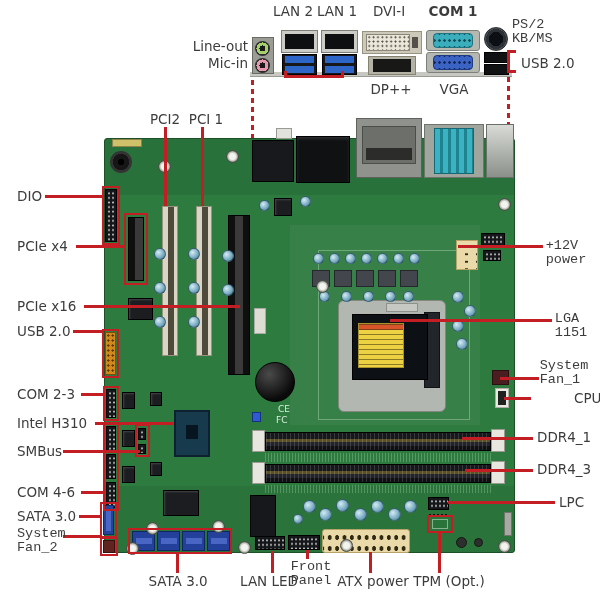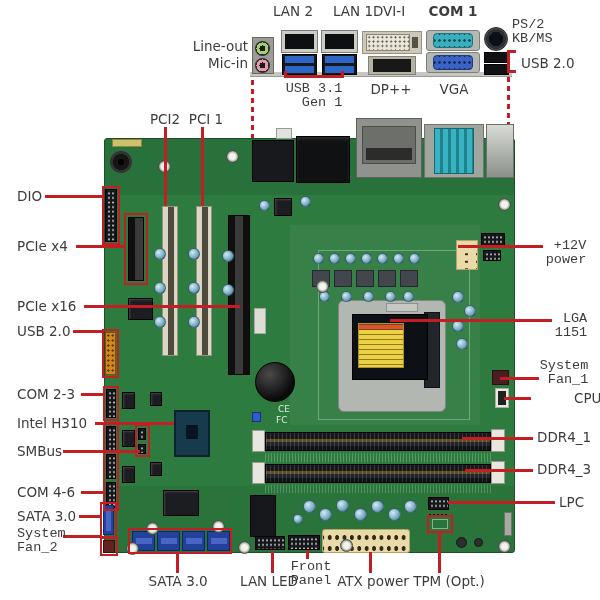--- a/index.html
+++ b/index.html
@@ -1,19 +1,19 @@
 <!DOCTYPE html>
 <html><head>
 <meta charset="utf-8">
 <style>
   html,body { margin:0; padding:0; background:#fff; }
   #canvas { position:relative; width:600px; height:600px; background:#ffffff;
             font-family:"DejaVu Sans","Liberation Sans",sans-serif; overflow:hidden; }
   .lbl { position:absolute; font-size:13.5px; line-height:14px; color:#3c3c3c; white-space:nowrap; }
-  .lbl.c { transform:translateX(-50%); text-align:right; }
+  .lbl.c { transform:translateX(-50%); text-align:left; }
   .lbl.r { text-align:right; }
   .lbl span { display:block;font-family:Liberation Mono, monospace; }
   .hl,.vl { position:absolute; background:#c21e24; }
   .hl { height:3px; } .vl { width:3px; }
   .dash { position:absolute; width:3px;
           background-image:repeating-linear-gradient(180deg,#c21e24 0 5px,rgba(0,0,0,0) 5px 9px); }
   .rr { position:absolute; border:2px solid #c21e24; box-sizing:border-box; }
   .p { position:absolute; box-sizing:border-box; }
   .cap { position:absolute; border-radius:50%; box-sizing:border-box;
          background:radial-gradient(circle at 35% 35%, #d4ecf4, #74a8bf 60%, #3f6d86);
@@ -70,34 +70,30 @@
   <div class="p" style="left:426px;top:30px;width:54px;height:21px;background:#b4b8b1;border:1px solid #7d817a;border-radius:3px;"></div>
   <div class="p" style="left:433px;top:33px;width:40px;height:15px;background:#3aaebd;border-radius:4px;border:1px solid #1d747f;background-image:radial-gradient(#115059 1px,rgba(0,0,0,0) 1.3px);background-size:5px 7px;background-position:3px 3px;"></div>
   <div class="p" style="left:426px;top:52px;width:54px;height:21px;background:#b4b8b1;border:1px solid #7d817a;border-radius:3px;"></div>
   <div class="p" style="left:433px;top:55px;width:40px;height:15px;background:#3b63c4;border-radius:4px;border:1px solid #1e3a80;background-image:radial-gradient(#12275e 1px,rgba(0,0,0,0) 1.3px);background-size:5px 7px;background-position:3px 3px;"></div>
 
   <div class="p" style="left:484px;top:27px;width:24px;height:24px;border-radius:50%;background:radial-gradient(circle,#0c0f13 0 7px,#2c3138 7px 10px,#4a4f55 10px);border:1px solid #2a2a2a;"></div>
   <div class="p" style="left:484px;top:52px;width:25px;height:11px;background:#101113;border:1px solid #000;"></div>
   <div class="p" style="left:484px;top:64px;width:25px;height:11px;background:#101113;border:1px solid #000;"></div>
 
   <div class="lbl c" style="left:293px;top:4px;">LAN 2</div>
-  <div class="lbl c" style="left:337px;top:4px;margin-left:16px;">LAN 1</div>
+  <div class="lbl c" style="left:337px;top:4px;">LAN 1</div>
   <div class="lbl c" style="left:389px;top:4px;">DVI-I</div>
   <div class="lbl c" style="left:453px;top:4px;font-weight:bold;">COM 1</div>
   <div class="lbl r" style="right:352px;top:39px;text-align:center;">Line-out</div>
   <div class="lbl r" style="right:352px;top:56px;">Mic-in</div>
   <div class="lbl" style="left:512px;top:18px;">
     <span>PS/2</span>
     <span>KB/MS</span>
   </div>
   <div class="lbl" style="left:521px;top:56px;">USB 2.0</div>
-  <div class="lbl c" style="left:314px;top:82px;">
-    <span>USB 3.1</span>
-    <span>Gen 1</span>
-  </div>
   <div class="lbl c" style="left:391px;top:82px;">DP++</div>
   <div class="lbl c" style="left:454px;top:82px;">VGA</div>
 
   <div class="vl" style="left:284px;top:71px;height:7px;"></div>
   <div class="vl" style="left:341px;top:71px;height:7px;"></div>
   <div class="hl" style="left:284px;top:75px;width:60px;"></div>
   <div class="hl" style="left:507px;top:50px;width:9px;"></div>
   <div class="vl" style="left:507px;top:50px;height:23px;"></div>
   <div class="hl" style="left:507px;top:70px;width:9px;"></div>
   <div class="dash" style="left:251px;top:80px;height:58px;"></div>

